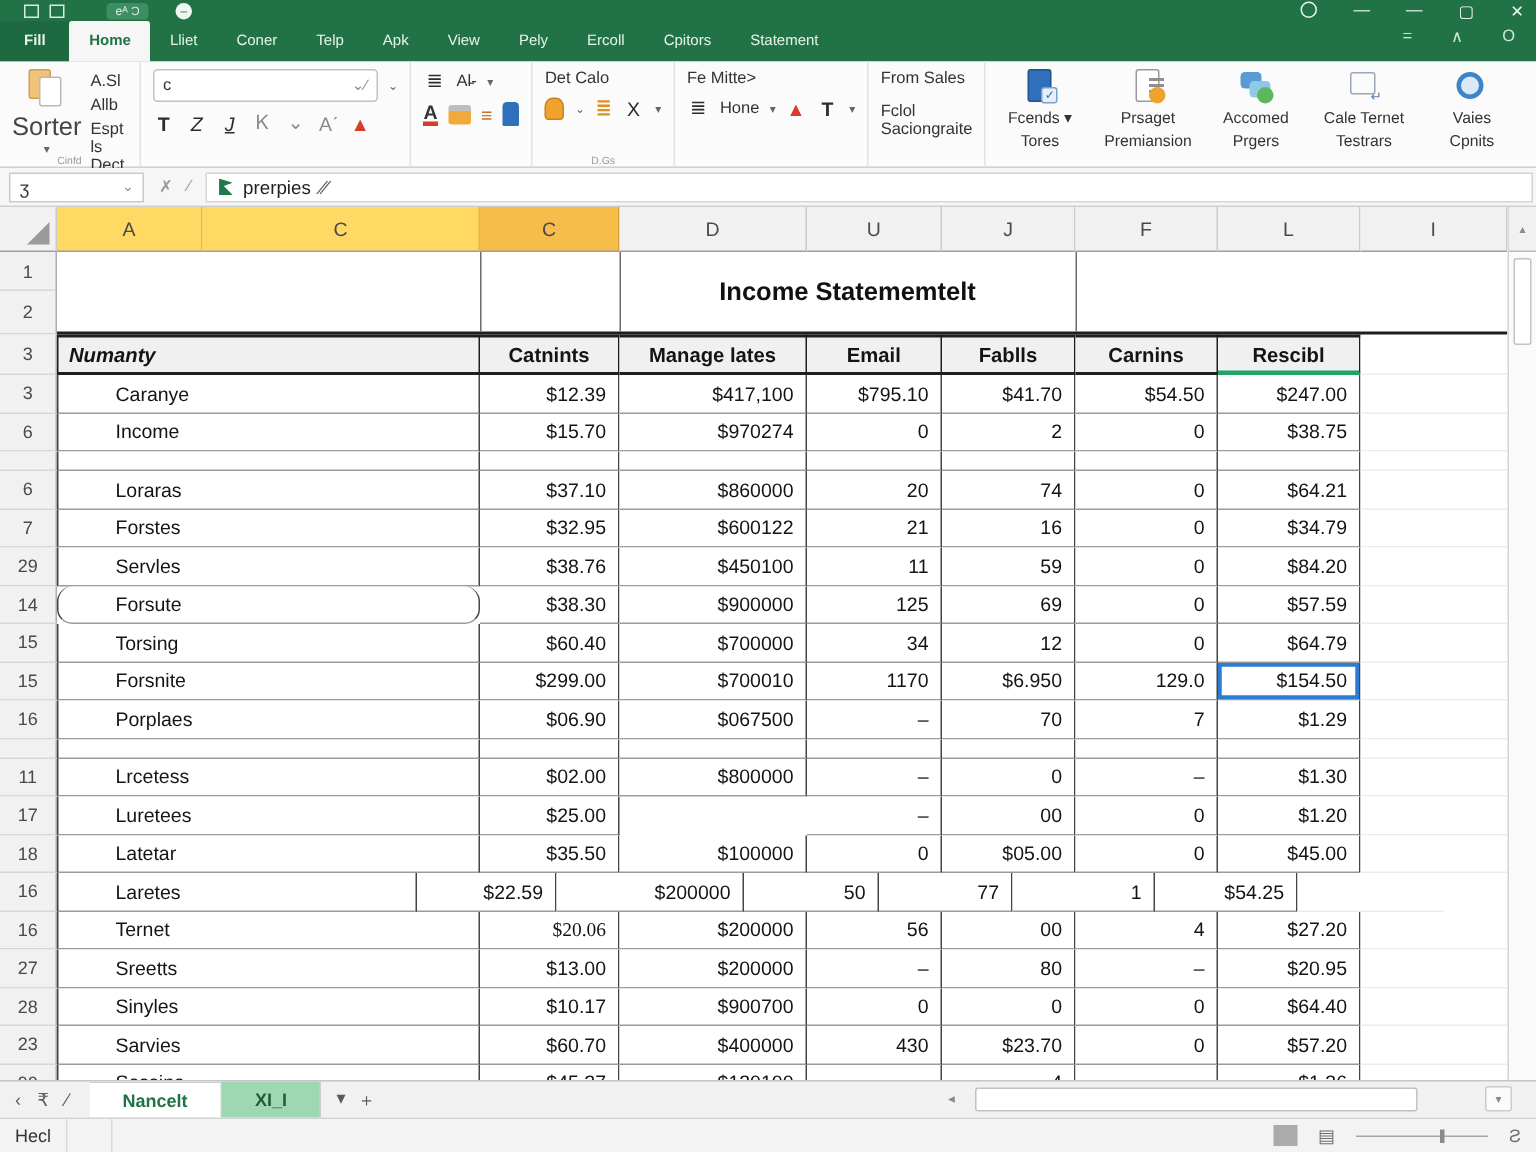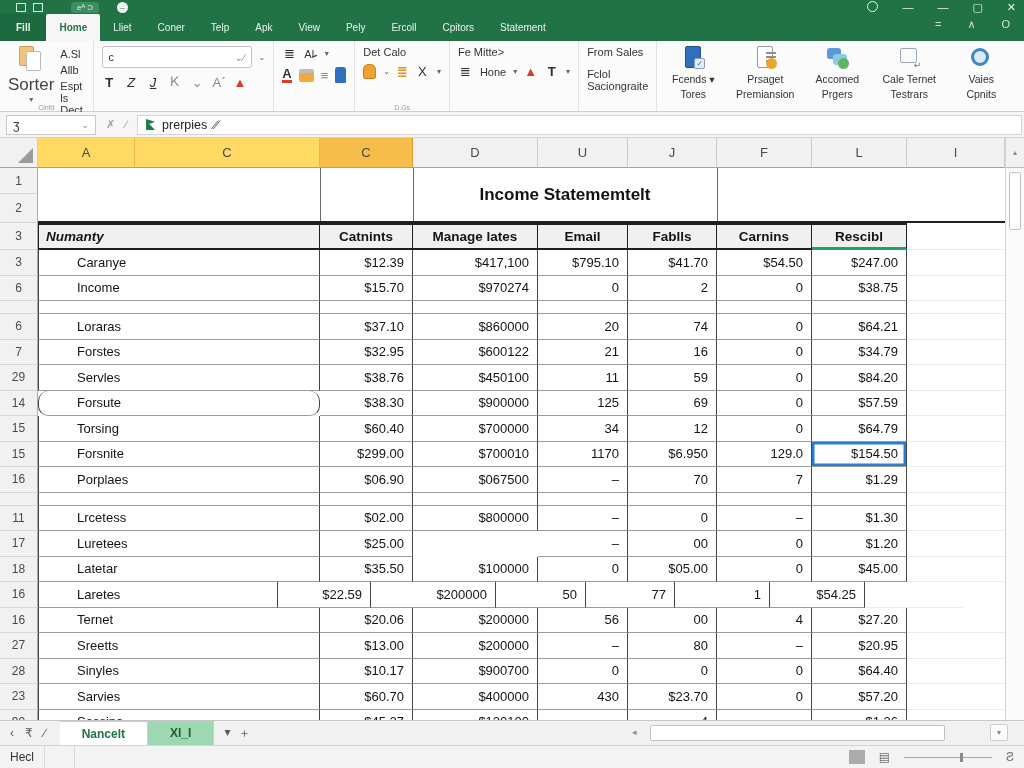--- a/index.html
+++ b/index.html
@@ -535,21 +535,21 @@
         <div class="cell num" style="width: 125px;">$200000</div>
         <div class="cell num" style="width: 90px;">50</div>
         <div class="cell num" style="width: 89px;">77</div>
         <div class="cell num" style="width: 95px;">1</div>
         <div class="cell num" style="width: 95px;">$54.25</div>
         <div class="cell outside" style="width: 98px;"></div>
       </div>
       <div class="trow" style="height: 25.5px;">
         <div class="rownum" style="width: 38px;">16</div>
         <div class="cell namecell" style="width: 282px;">Ternet</div>
-        <div class="cell num" style="width: 93px;">$20.06</div>
+        <div class="cell num" style="width: 93px; font-family: Liberation Serif, serif;">$20.06</div>
         <div class="cell num" style="width: 125px;">$200000</div>
         <div class="cell num" style="width: 90px;">56</div>
         <div class="cell num" style="width: 89px;">00</div>
         <div class="cell num" style="width: 95px;">4</div>
         <div class="cell num" style="width: 95px;">$27.20</div>
         <div class="cell outside" style="width: 98px;"></div>
       </div>
       <div class="trow" style="height: 25.5px;">
         <div class="rownum" style="width: 38px;">27</div>
         <div class="cell namecell" style="width: 282px;">Sreetts</div>

